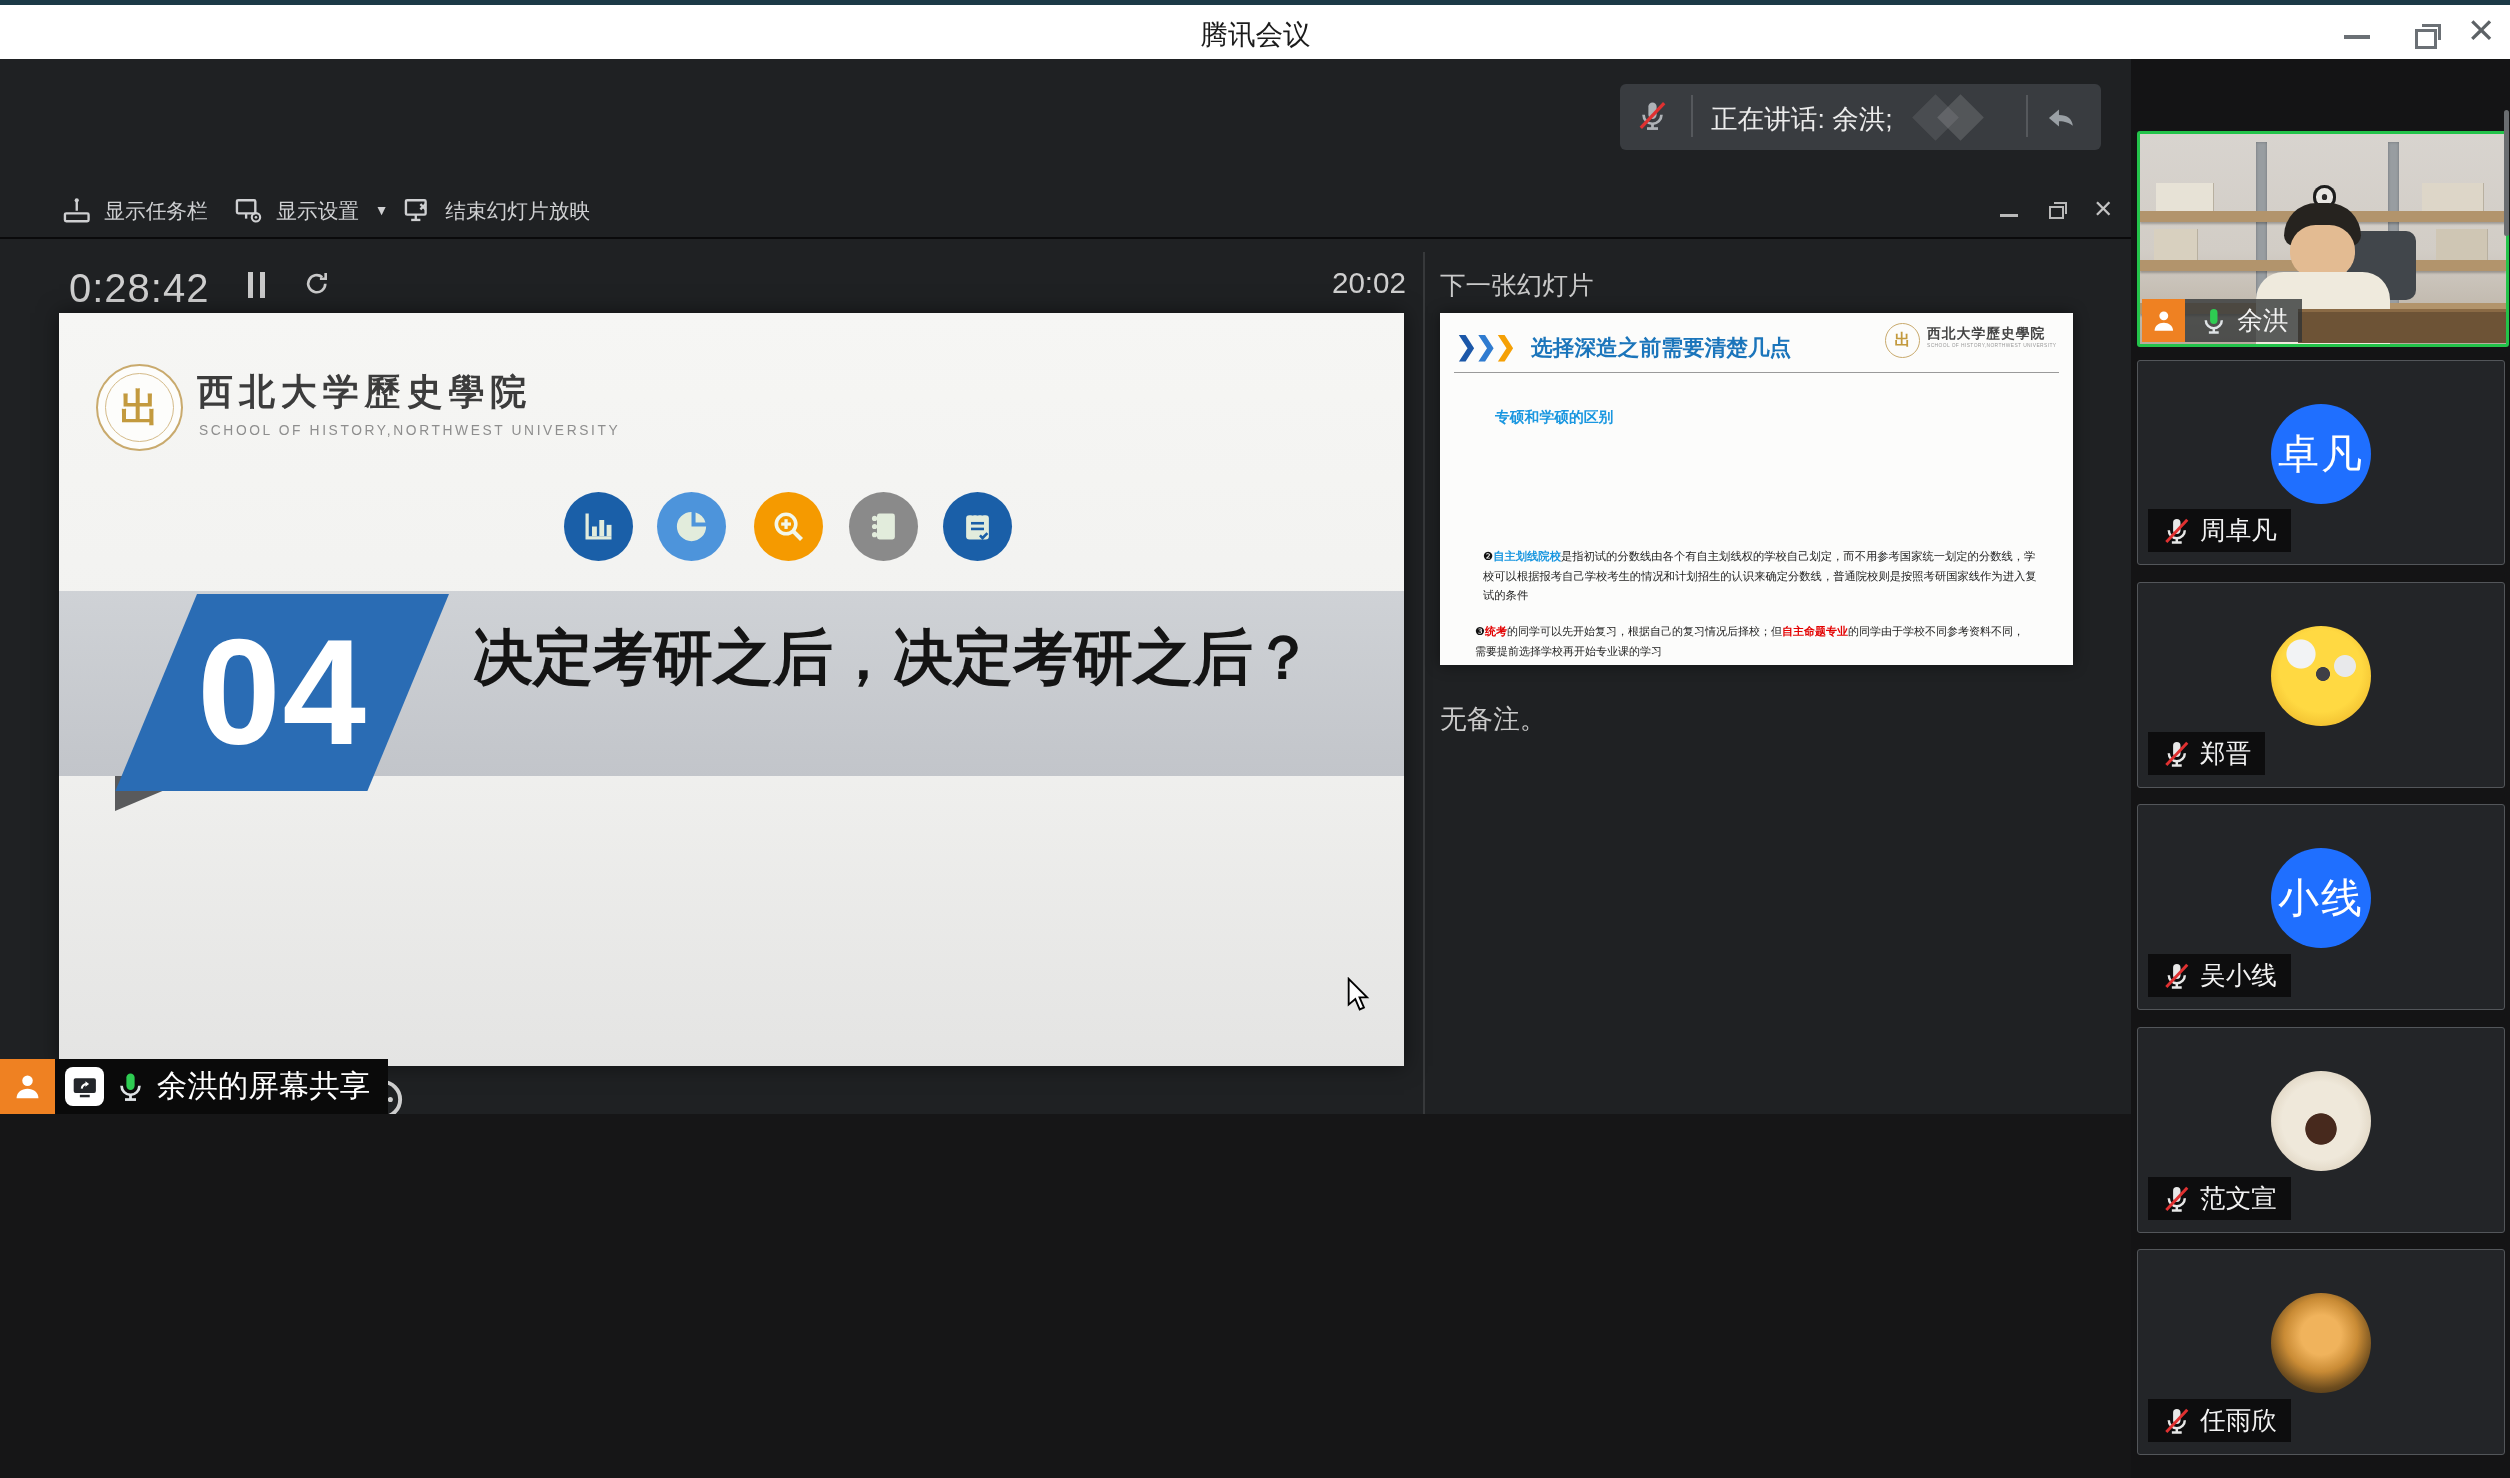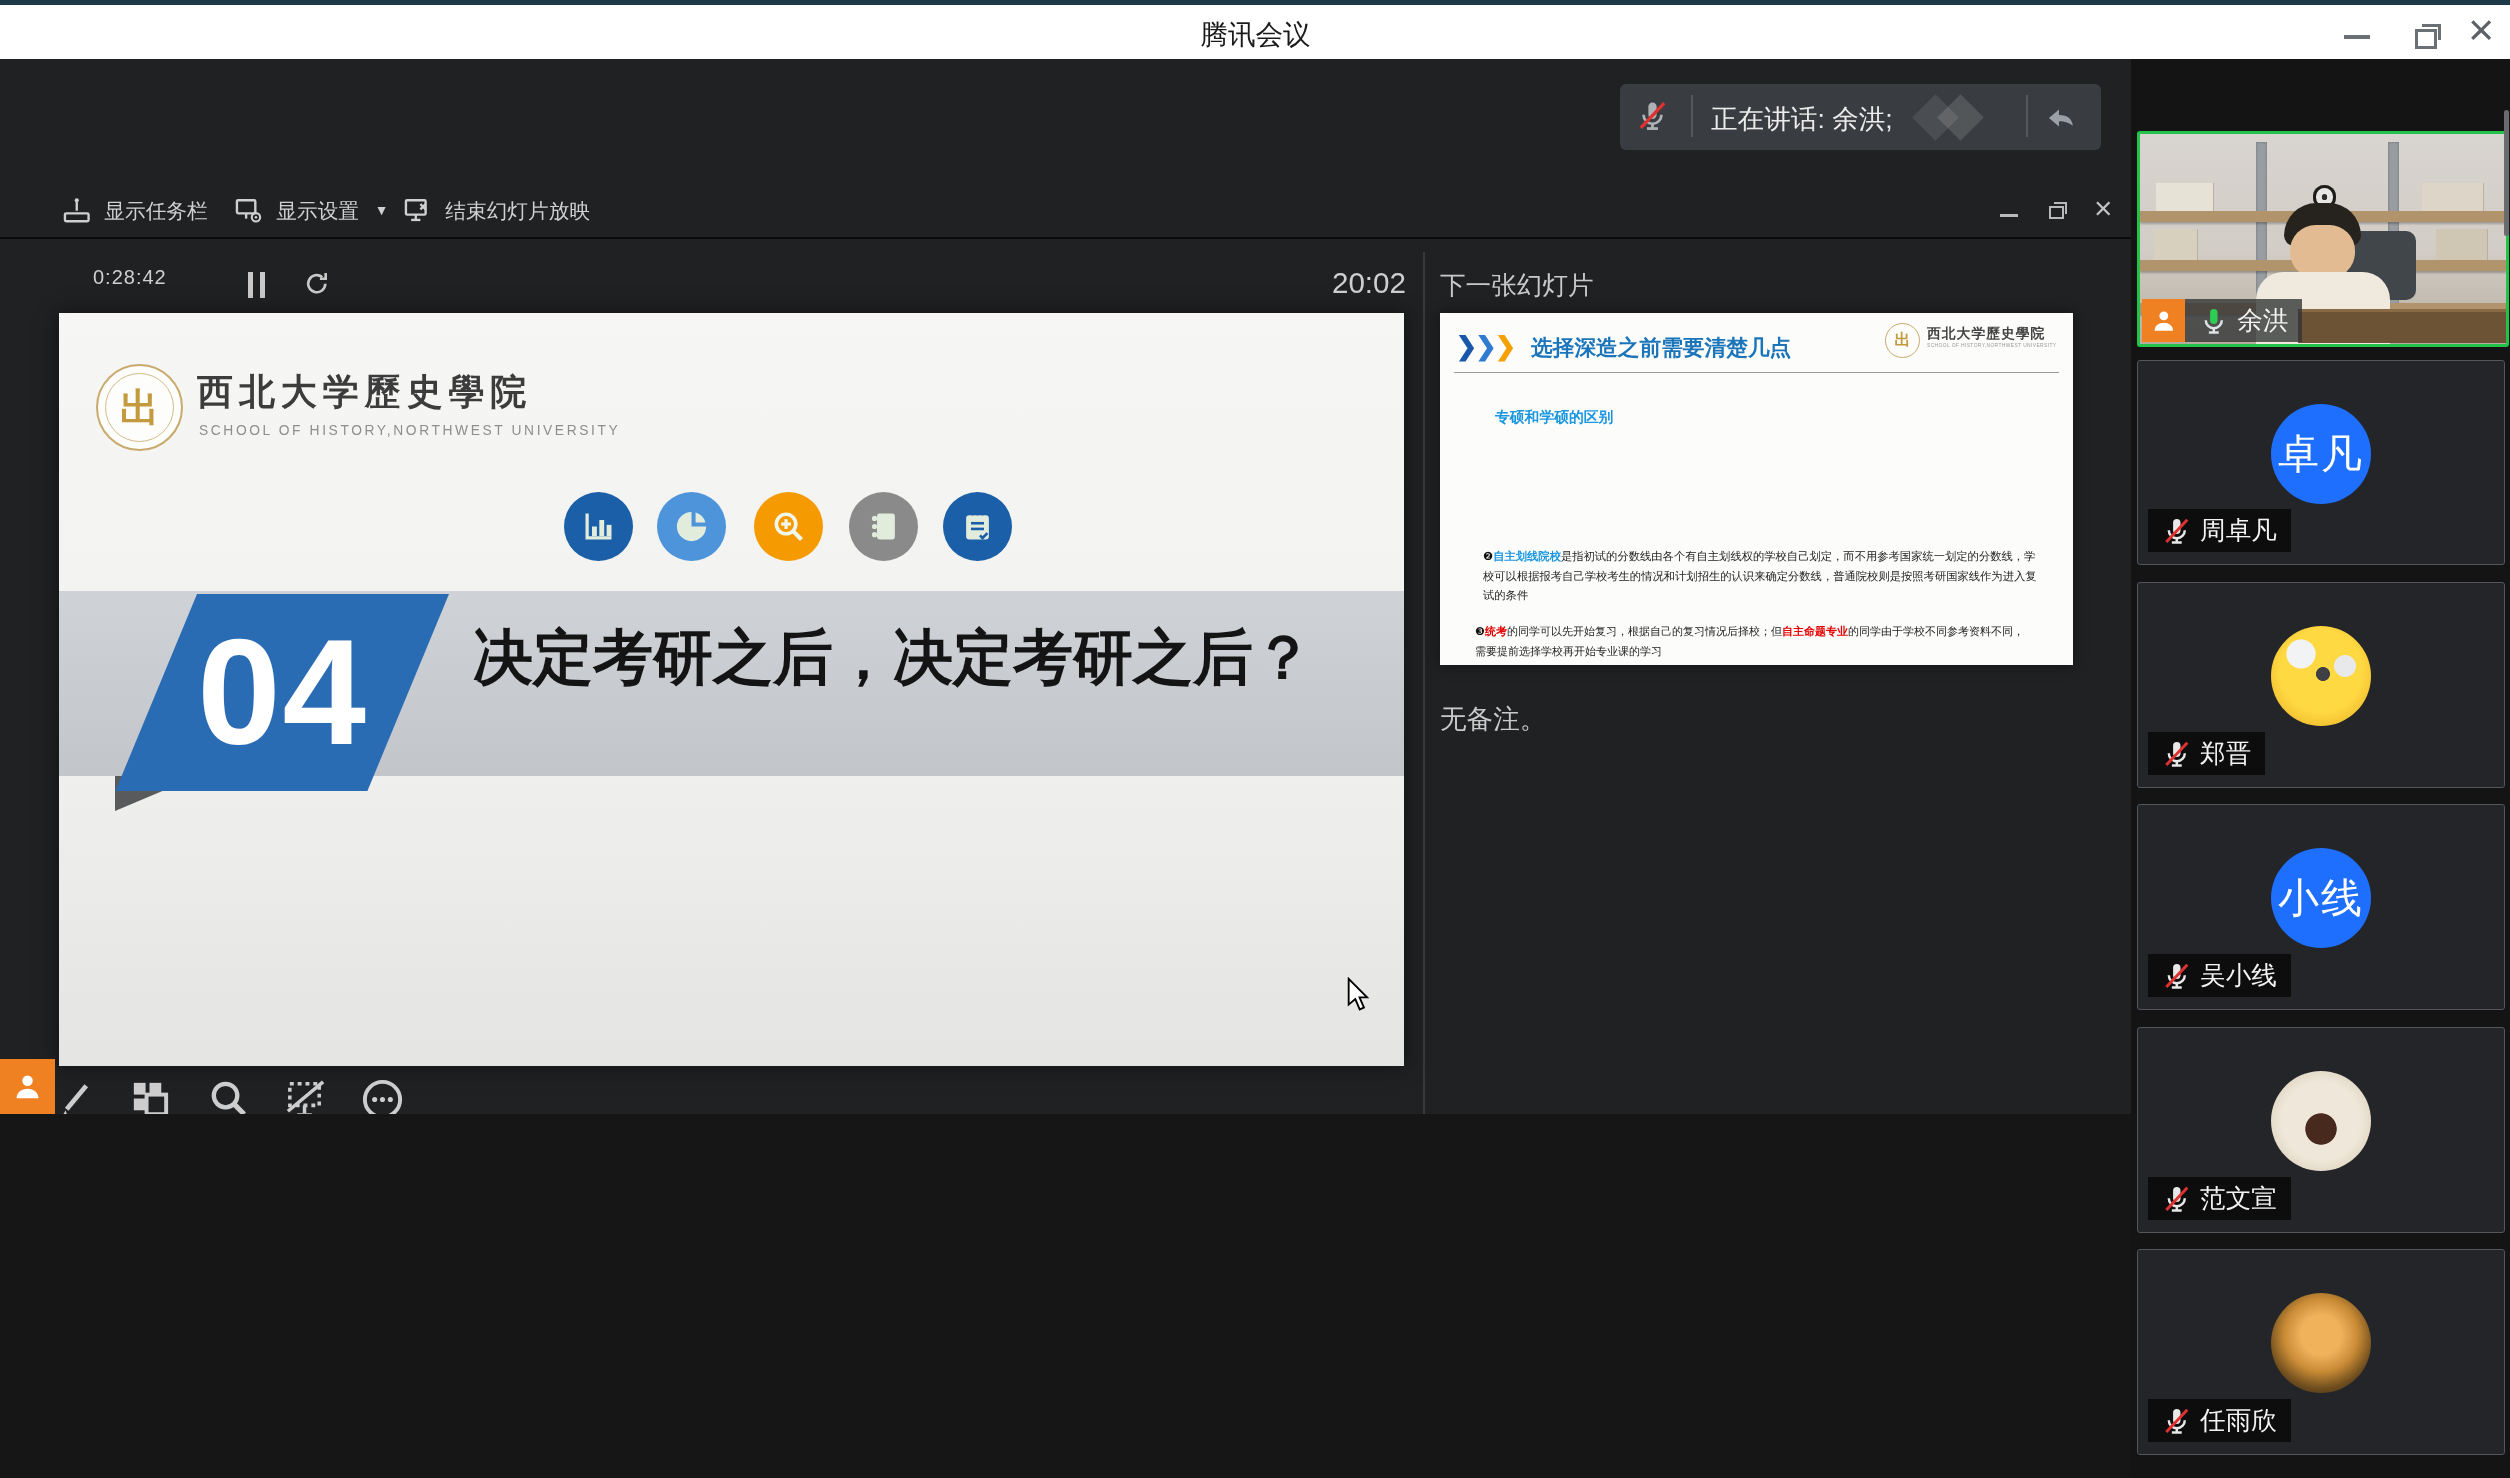--- a/index.html
+++ b/index.html
@@ -43,21 +43,21 @@
   .tool-item svg{width:31.5px;height:31.5px;}
   .t-taskbar{left:61px;} .t-display{left:233px;} .t-end{left:402px;}
   .caret{font-size:13.8px;color:#cfd0d2;margin-left:3.9px;}
   .pw-min{position:absolute;left:2000px;top:31.5px;width:17.7px;height:3px;background:#b9b9b9;}
   .pw-restore{position:absolute;left:2049px;top:19.7px;width:19.7px;height:19.7px;}
   .pw-restore .back{position:absolute;left:4.9px;top:0;width:10.8px;height:9.9px;border:2px solid #b9b9b9;border-left:none;border-bottom:none;}
   .pw-restore .front{position:absolute;left:0;top:3.9px;width:10.8px;height:9.9px;border:2px solid #b9b9b9;background:#1f2123;}
   .pw-close{position:absolute;left:2094px;top:7.9px;font-size:31.5px;color:#c3c3c3;}
 
   
-  .timer{position:absolute;left:69px;top:207px;font-size:20px;color:#cfcfcf;letter-spacing:1px;margin-left:24px;}
+  .timer{position:absolute;left:69px;top:207px;font-size:40px;color:#cfcfcf;letter-spacing:1px;}
   .pause-btn{position:absolute;left:248px;top:213px;width:21.7px;height:25.6px;}
   .pause-btn i{position:absolute;top:0;width:4.9px;height:25.6px;background:#c9c9c9;}
   .pause-btn i.b2{left:11.8px;}
   .restart-btn{position:absolute;left:301px;top:209px;width:31.5px;height:31.5px;}
   .clock{position:absolute;left:1231px;top:207px;width:175px;text-align:right;font-size:29.6px;color:#cfcfcf;}
   .next-label{position:absolute;left:1440px;top:209px;font-size:25.6px;color:#c9c9c9;}
   .panel-divider{position:absolute;left:1423px;top:193px;width:2px;height:1123px;background:#37393b;}
 
   
   .slide{position:absolute;left:59px;top:254px;width:1345px;height:753px;
@@ -400,20 +400,37 @@
       <div class="font-btn fb-plus"><span>A</span><sup>▲</sup></div>
       <div class="font-btn fb-minus"><span>A</span><sup>▼</sup></div>
 
       <div class="share-ind">
         <div class="si-badge">
           <svg viewBox="0 0 24 24">
               <circle cx="12" cy="8" r="3.6" fill="#fff"></circle>
               <path d="M4.5 20c0-4 3.4-6.5 7.5-6.5s7.5 2.5 7.5 6.5z" fill="#fff"></path>
             </svg>
         </div>
+        <div class="si-label">
+          <div class="si-share">
+            <svg viewBox="0 0 24 24">
+                <rect x="3" y="5" width="18" height="12" rx="1.5" fill="#23262a"></rect>
+              <path d="M9.5 13.5c.3-2.5 2-3.8 4.5-3.8" stroke="#fff" stroke-width="1.6" fill="none"></path>
+              <path d="M12.5 7.5l3 2.2-3 2.2z" fill="#fff"></path>
+                <rect x="8" y="18.5" width="8" height="2" fill="#23262a"></rect>
+              </svg>
+          </div>
+          <svg class="si-mic" viewBox="0 0 24 24">
+            <rect x="9" y="2.5" width="6" height="12" rx="3" fill="#2ecc52"></rect>
+            <path d="M5.5 11.5a6.5 6.5 0 0 0 13 0" stroke="#dfe3e6" stroke-width="2" fill="none"></path>
+            <line x1="12" y1="18" x2="12" y2="21.5" stroke="#dfe3e6" stroke-width="2"></line>
+            <line x1="8" y1="21.5" x2="16" y2="21.5" stroke="#dfe3e6" stroke-width="2"></line>
+          </svg>
+          <span class="si-text">余洪的屏幕共享</span>
+        </div>
       </div>
 
       <svg class="cursor" viewBox="0 0 13 19">
         <path d="M1 1v14l3.6-3 2.4 5.6 2.3-1-2.4-5.5H11z" fill="#ffffff" stroke="#000" stroke-width="1"></path>
       </svg>
     </div>
 
     <div class="sidebar">
       <div id="plist">
           <div class="tile active video">

